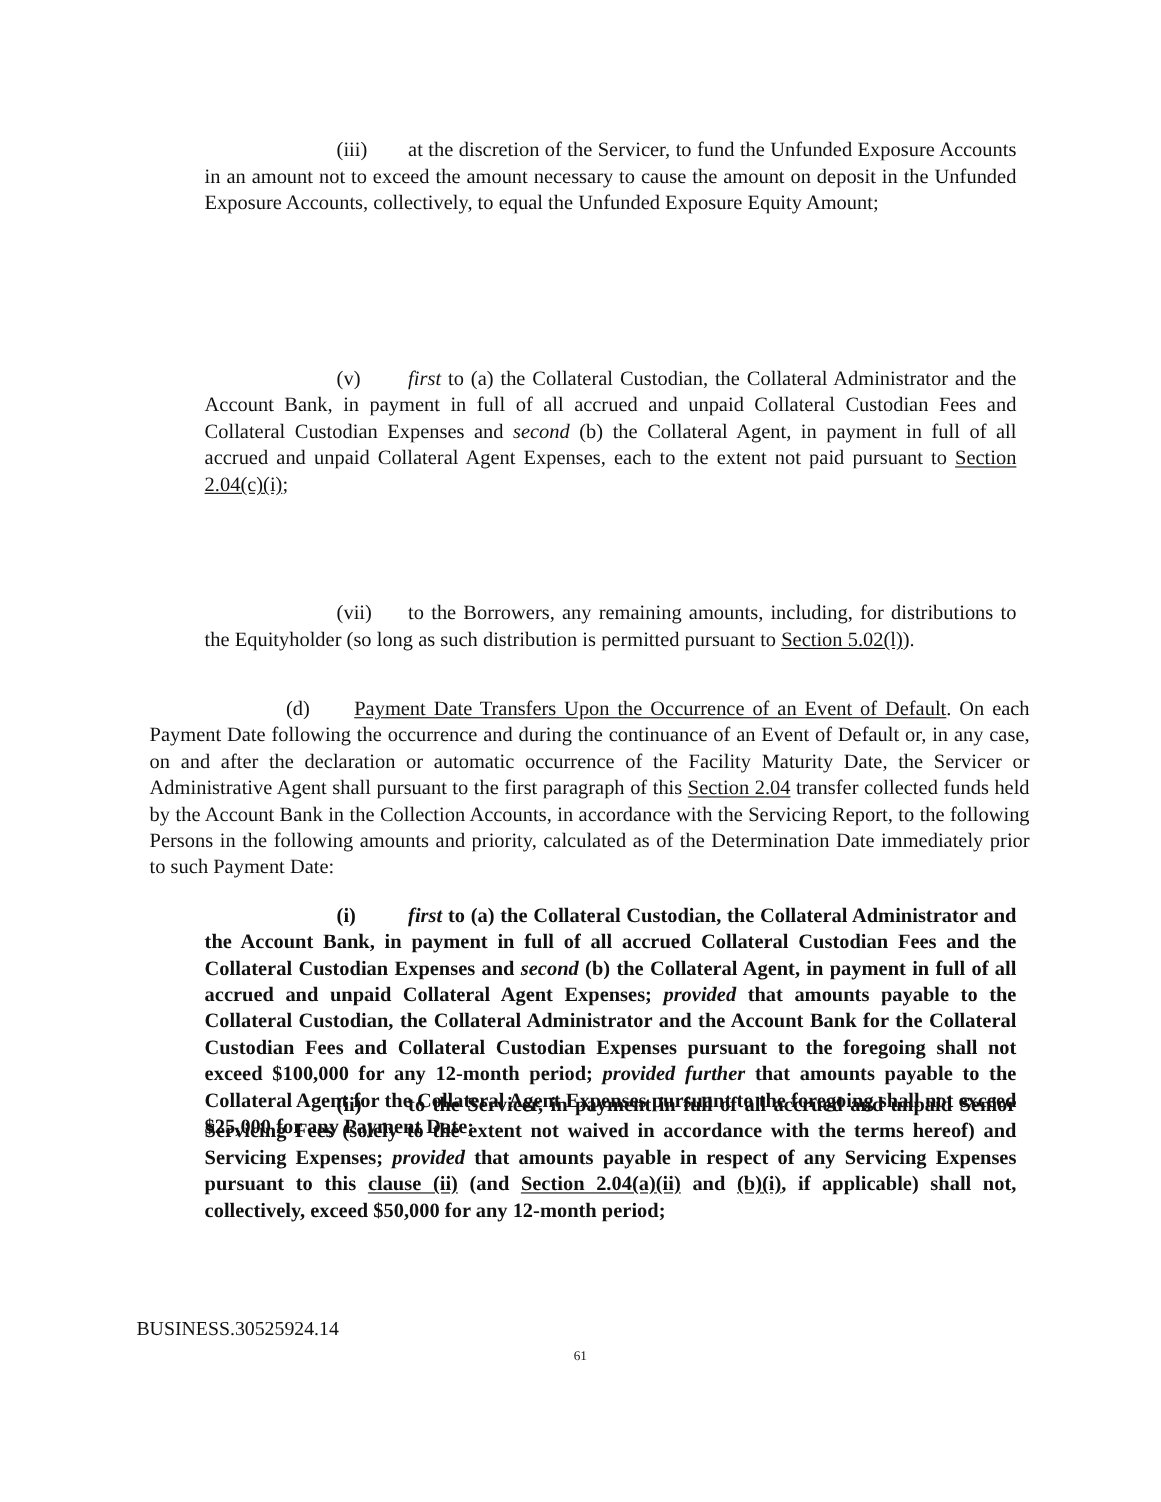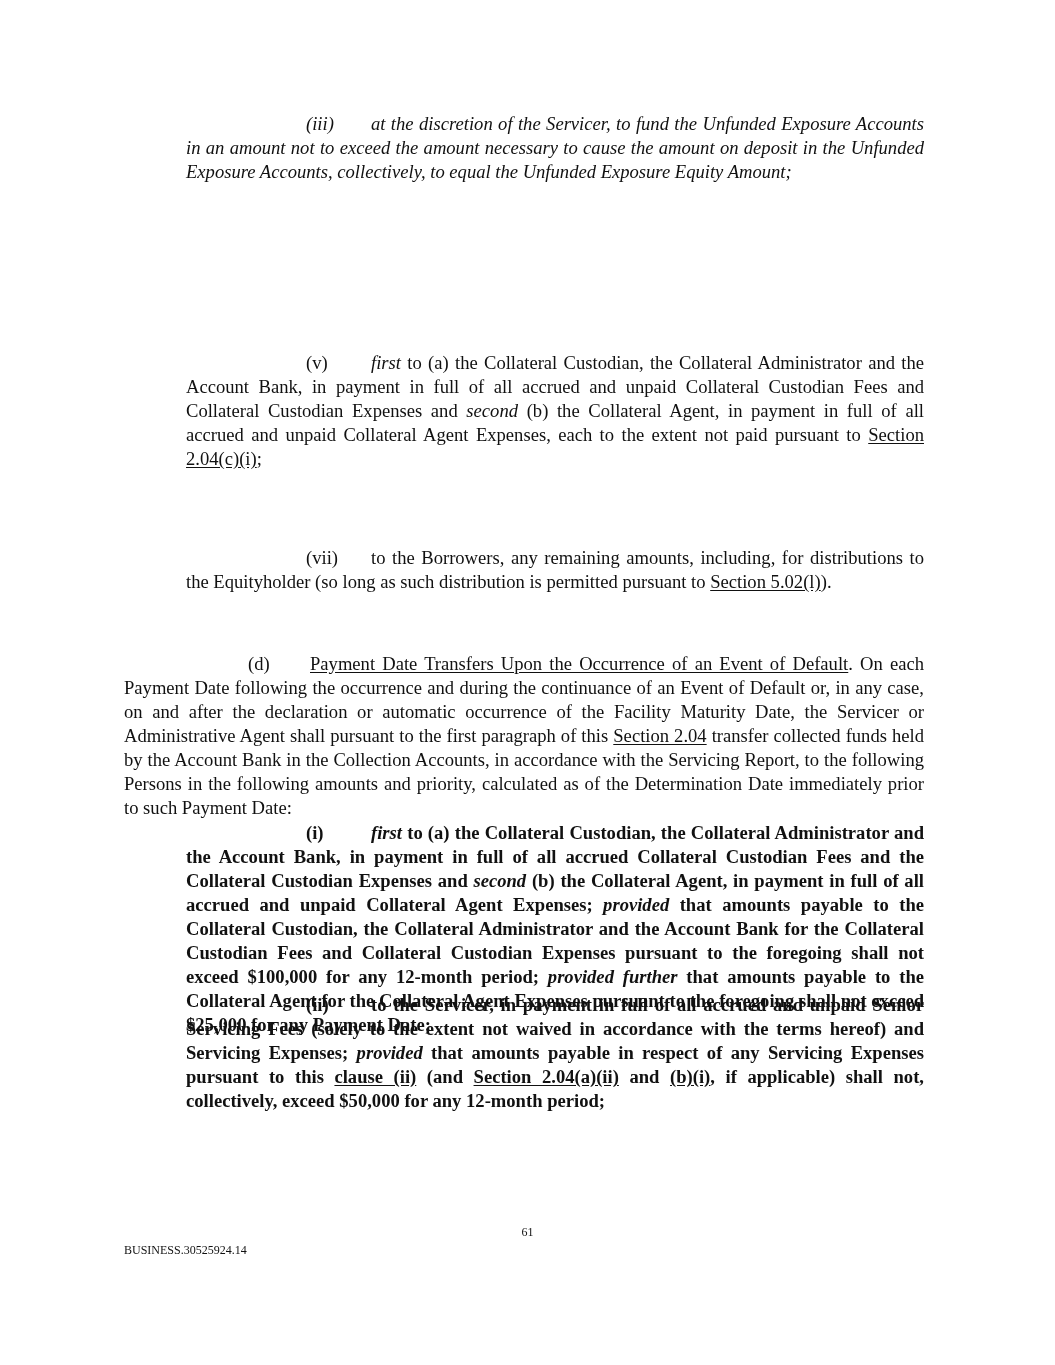--- a/index.html
+++ b/index.html
@@ -6,47 +6,47 @@
     body { width: 1055px; height: 1365px; position: relative; overflow: hidden; }
     .page {
       position: absolute; left: 0; top: 0; width: 1055px; height: 1365px;
       font-family: "Liberation Serif", "DejaVu Serif", serif;
       font-size: 18.6px; line-height: 24px; color: #111111;
     }
     .para {
       position: absolute; text-align: justify; margin: 0;
     }
     .sub { left: 186px; width: 738px; }
-    .main { left: 124px; width: 800px; margin-top: 19px; }
+    .main { left: 136px; width: 800px; }
     .sub .lead { display: inline-block; width: 120px; }
     .sub .num { display: inline-block; width: 65px; }
     .main .lead { display: inline-block; width: 124px; }
     .main .num { display: inline-block; width: 62px; }
     u { text-decoration: underline; text-underline-offset: 2px; }
     i { font-style: italic; }
     .footer-page {
       position: absolute; left: 0; width: 1055px; top: 1220px;
       text-align: center; font-family: "Liberation Serif", serif; font-size: 12px;
     }
     .footer-id {
-      position: absolute; left: 124px; top: 1238px;
-      font-family: "Liberation Serif", serif; font-size: 12px;
+      position: absolute; left: 124px; top: 1196px;
+      font-family: "Liberation Serif", serif; font-size: 18px;
     }
   </style>
 </head>
 <body>
 
 <div class="page">
 
-  <p class="para sub" style="top:112px;font-style:italic;">
+  <p class="para sub" style="top:125px;">
     <span class="lead"></span><span class="num">(iii)</span><span>at the discretion of the Servicer, to fund the Unfunded Exposure Accounts in an amount not to exceed the amount necessary to cause the amount on deposit in the Unfunded Exposure Accounts, collectively, to equal the Unfunded Exposure Equity Amount;</span>
   </p>
 
 
-  <p class="para sub" style="top:351px;">
+  <p class="para sub" style="top:333px;">
     <span class="lead"></span><span class="num">(v)</span><i>first</i><span> to (a) the Collateral Custodian, the Collateral Administrator and the Account Bank, in payment in full of all accrued and unpaid Collateral Custodian Fees and Collateral Custodian Expenses and </span><i>second</i><span> (b) the Collateral Agent, in payment in full of all accrued and unpaid Collateral Agent Expenses, each to the extent not paid pursuant to </span><u>Section 2.04(c)(i)</u><span>;</span>
   </p>
 
 
   <p class="para sub" style="top:546px;">
     <span class="lead"></span><span class="num">(vii)</span><span>to the Borrowers, any remaining amounts, including, for distributions to the Equityholder (so long as such distribution is permitted pursuant to </span><u>Section 5.02(l)</u><span>).</span>
   </p>
 
   <p class="para main" style="top:633px;">
     <span class="lead"></span><span class="num">(d)</span><u>Payment Date Transfers Upon the Occurrence of an Event of Default</u><span>.  On each Payment Date following the occurrence and during the continuance of an Event of Default or, in any case, on and after the declaration or automatic occurrence of the Facility Maturity Date, the Servicer or Administrative Agent shall pursuant to the first paragraph of this </span><u>Section 2.04</u><span> transfer collected funds held by the Account Bank in the Collection Accounts, in accordance with the Servicing Report, to the following Persons in the following amounts and priority, calculated as of the Determination Date immediately prior to such Payment Date:</span>

